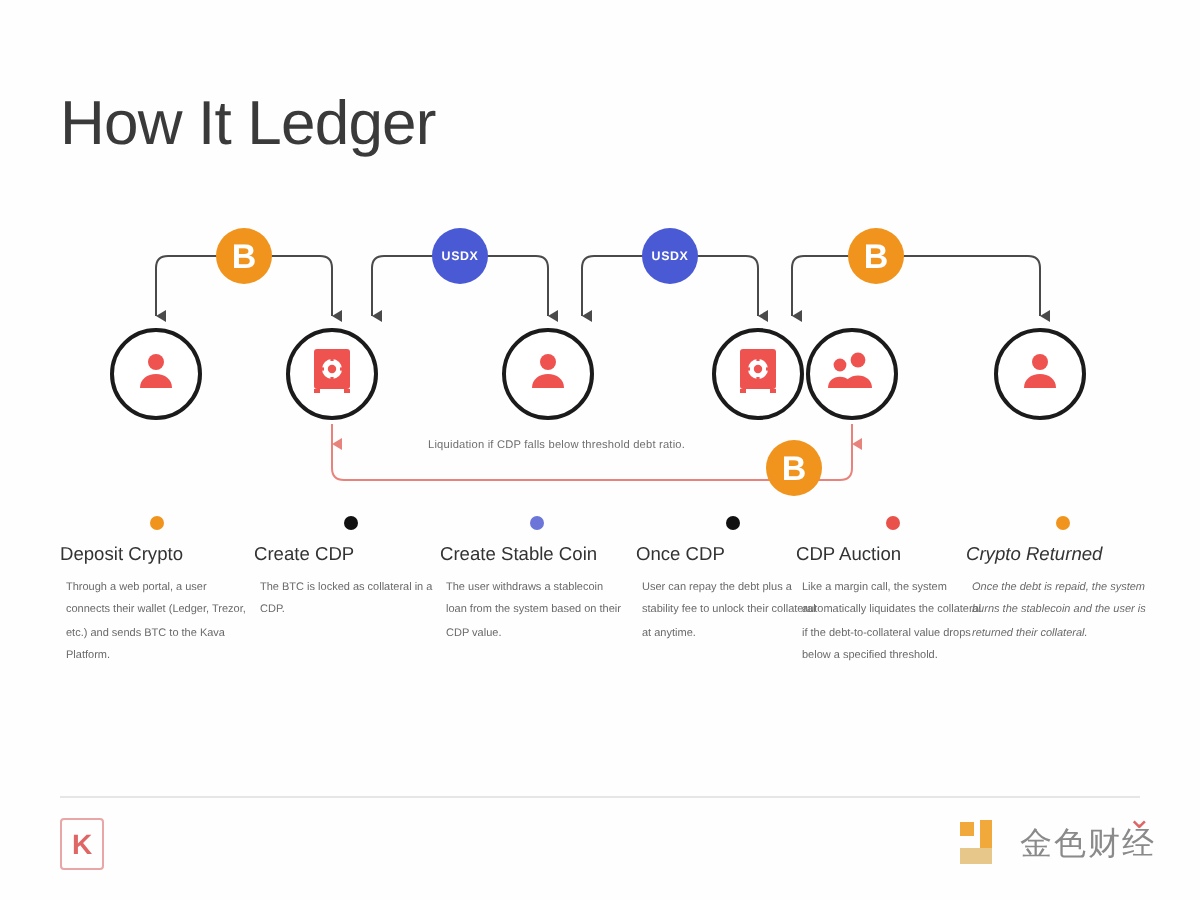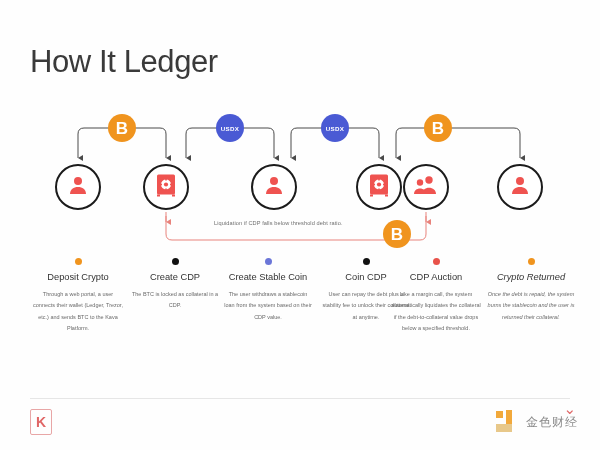--- a/index.html
+++ b/index.html
@@ -45,21 +45,21 @@
 
   .liq-label{
     position:absolute;
     font-size:5.6px;color:#6f6f6f;
     letter-spacing:0.1px;
     white-space:nowrap;
   }
 
   
   .cols{position:absolute;left:0;top:258px;width:600px;height:120px;}
-  .col{position:absolute;width:96px;text-align:center;}
+  .col{position:absolute;width:96px;}
   .dot{width:7px;height:7px;border-radius:50%;margin:0 auto 7px;}
   .col-title{
     font-size:9.3px;color:#333;font-weight:400;
     margin-bottom:7px;white-space:nowrap;
   }
   .col-body{
     font-size:5.5px;line-height:2.05;color:#6a6a6a;
     padding:0 3px;
   }
 
@@ -71,21 +71,21 @@
     border:1.6px solid #e8a6a6;border-radius:2px;
     display:flex;align-items:center;justify-content:center;
     color:#e06666;font-size:14px;font-weight:700;line-height:1;
   }
   .wm{position:absolute;right:22px;top:406px;height:32px;display:flex;align-items:center;gap:6px;}
   .wm-mark{position:relative;width:24px;height:24px;}
   .wm-mark i{position:absolute;background:#f2a93b;display:block;}
   .wm-mark i.a{left:0;top:1px;width:7px;height:7px;}
   .wm-mark i.b{left:10px;top:0;width:6px;height:16px;}
   .wm-mark i.c{left:0;top:14px;width:16px;height:8px;background:#e8c88a;}
-  .wm-text{font-size:12px;color:#8a8a8a;letter-spacing:1px;font-family:"DejaVu Sans", sans-serif;}
+  .wm-text{font-size:16px;color:#8a8a8a;letter-spacing:1px;font-family:"DejaVu Sans", sans-serif;}
   .wm-swoosh{position:absolute;right:24px;top:400px;font-size:15px;color:#e06666;}
 </style>
 </head>
 <body>
 
 <div class="slide">
 
   <div class="title">How It Ledger</div>
 
   <div class="diagram">
@@ -229,25 +229,25 @@
     </div>
 
     <div class="col" style="left:127px;">
       <div class="dot" style="background:#111111"></div>
       <div class="col-title">Create CDP</div>
       <div class="col-body">The BTC is locked as collateral in a CDP.</div>
     </div>
 
     <div class="col" style="left:318px;">
       <div class="dot" style="background:#111111"></div>
-      <div class="col-title">Coin CDP</div>
+      <div class="col-title">Once CDP</div>
       <div class="col-body">User can repay the debt plus a stability fee to unlock their collateral at anytime.</div>
     </div>
 
-    <div class="col" style="left:388px;">
+    <div class="col" style="left:398px;">
       <div class="dot" style="background:#e8524a"></div>
       <div class="col-title">CDP Auction</div>
       <div class="col-body">Like a margin call, the system automatically liquidates the collateral if the debt-to-collateral value drops below a specified threshold.</div>
     </div>
 
     <div class="col" style="left:483px;font-style:italic;">
       <div class="dot" style="background:#f0941e"></div>
       <div class="col-title">Crypto Returned</div>
       <div class="col-body">Once the debt is repaid, the system burns the stablecoin and the user is returned their collateral.</div>
     </div>

